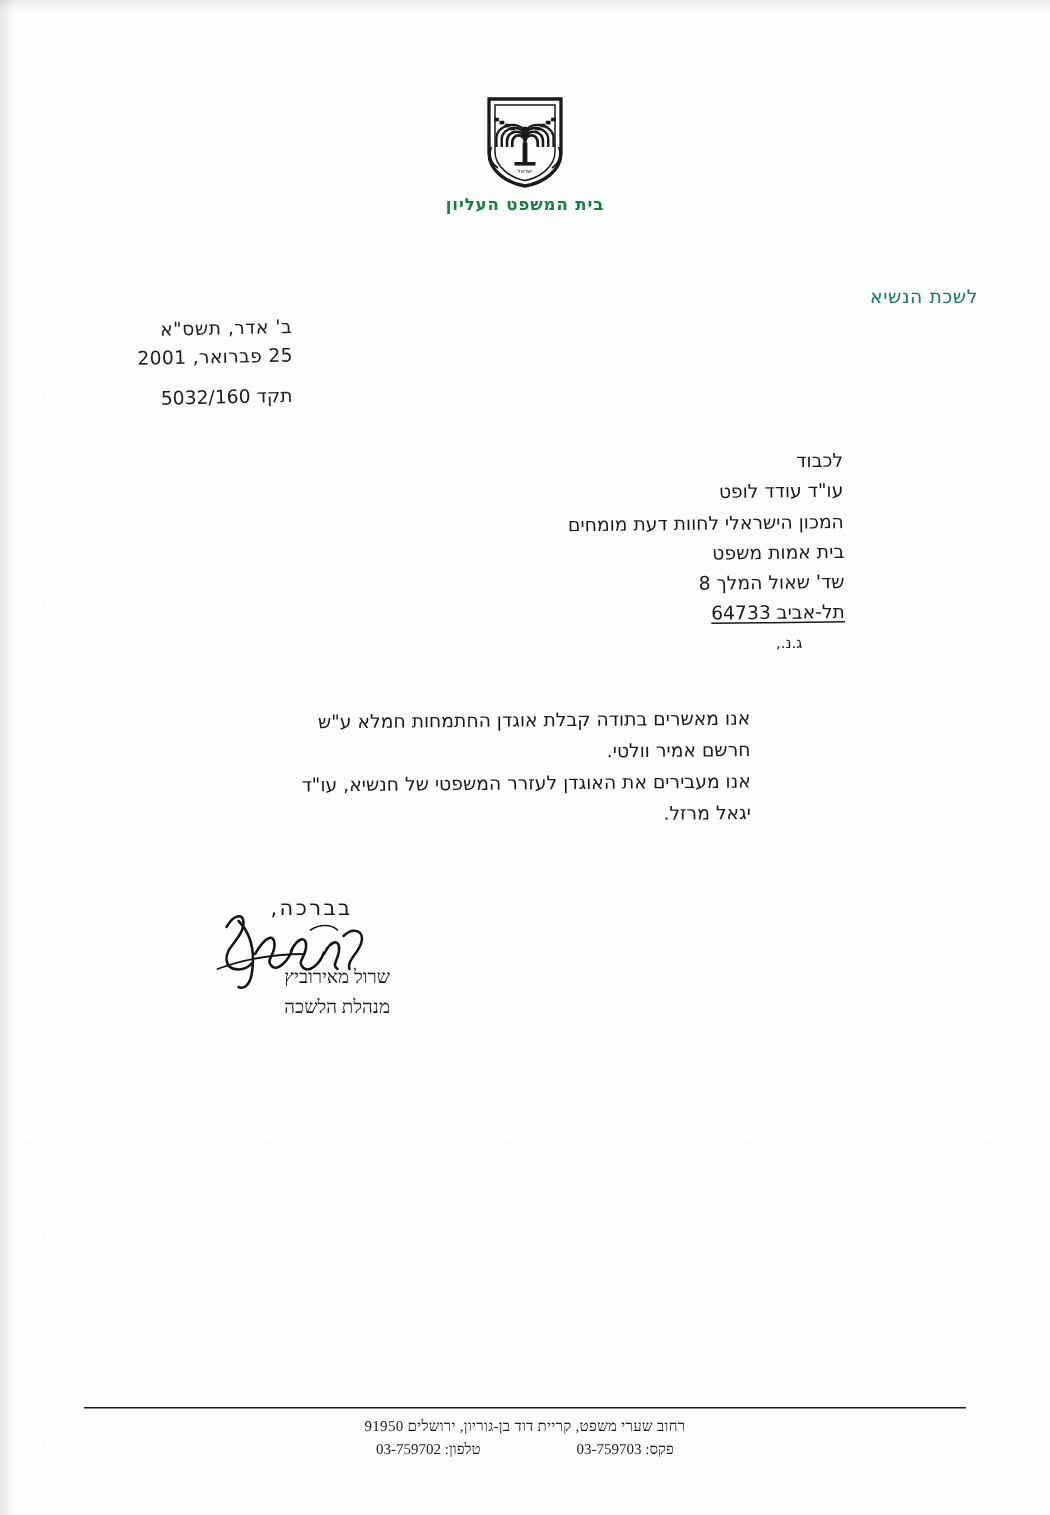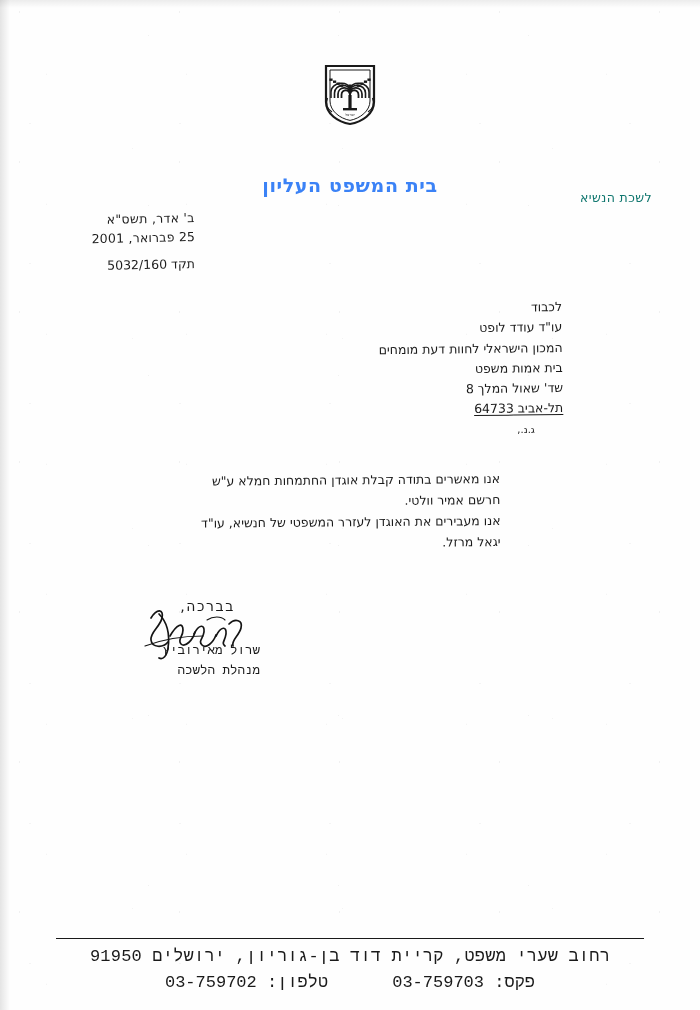--- a/index.html
+++ b/index.html
@@ -52,26 +52,25 @@
   }
   .emblem svg { display: block; }
 
   
   .court-name {
     position: absolute;
     top: 130px;
     left: 0;
     right: 0;
     text-align: center;
-    font-size: 19px;
+    font-size: 11px;
     letter-spacing: 0.6px;
     font-family: "DejaVu Sans", sans-serif;
     font-weight: 600;
-    color: #3b82f6;
-    margin-top: 44px;
+    color: #15803d;
   }
 
   
   .office {
     position: absolute;
     top: 190px;
     right: 48px;
     font-size: 12.5px;
     font-family: "DejaVu Sans", sans-serif;
     letter-spacing: 0.4px;
@@ -153,21 +152,21 @@
     font-size: 14px;
     font-family: "DejaVu Sans", sans-serif;
     letter-spacing: 1.6px;
     color: #1a1a1a;
   }
   .sig-name {
     position: absolute;
     top: 641px;
     right: 440px;
     font-size: 12.5px;
-    font-family: Liberation Mono, monospace;
+    font-family: Liberation Serif, serif;
     line-height: 1.6;
     color: #1a1a1a;
     text-align: right;
   }
   .signature {
     position: absolute;
     top: 596px;
     right: 443px;
     width: 120px;
     height: 72px;
@@ -180,22 +179,22 @@
     right: 56px;
     top: 938px;
     border-top: 1.2px solid #1a1a1a;
   }
   .footer {
     position: absolute;
     top: 944px;
     left: 0;
     right: 0;
     text-align: center;
-    font-size: 17px;
-    font-family: Liberation Mono, monospace;
+    font-size: 10px;
+    font-family: Liberation Serif, serif;
     line-height: 1.5;
     color: #1a1a1a;
   }
   .footer .line2 {
     display: flex;
     justify-content: center;
     gap: 64px;
   }
   .footer-addr { letter-spacing: 0.2px; }
 

